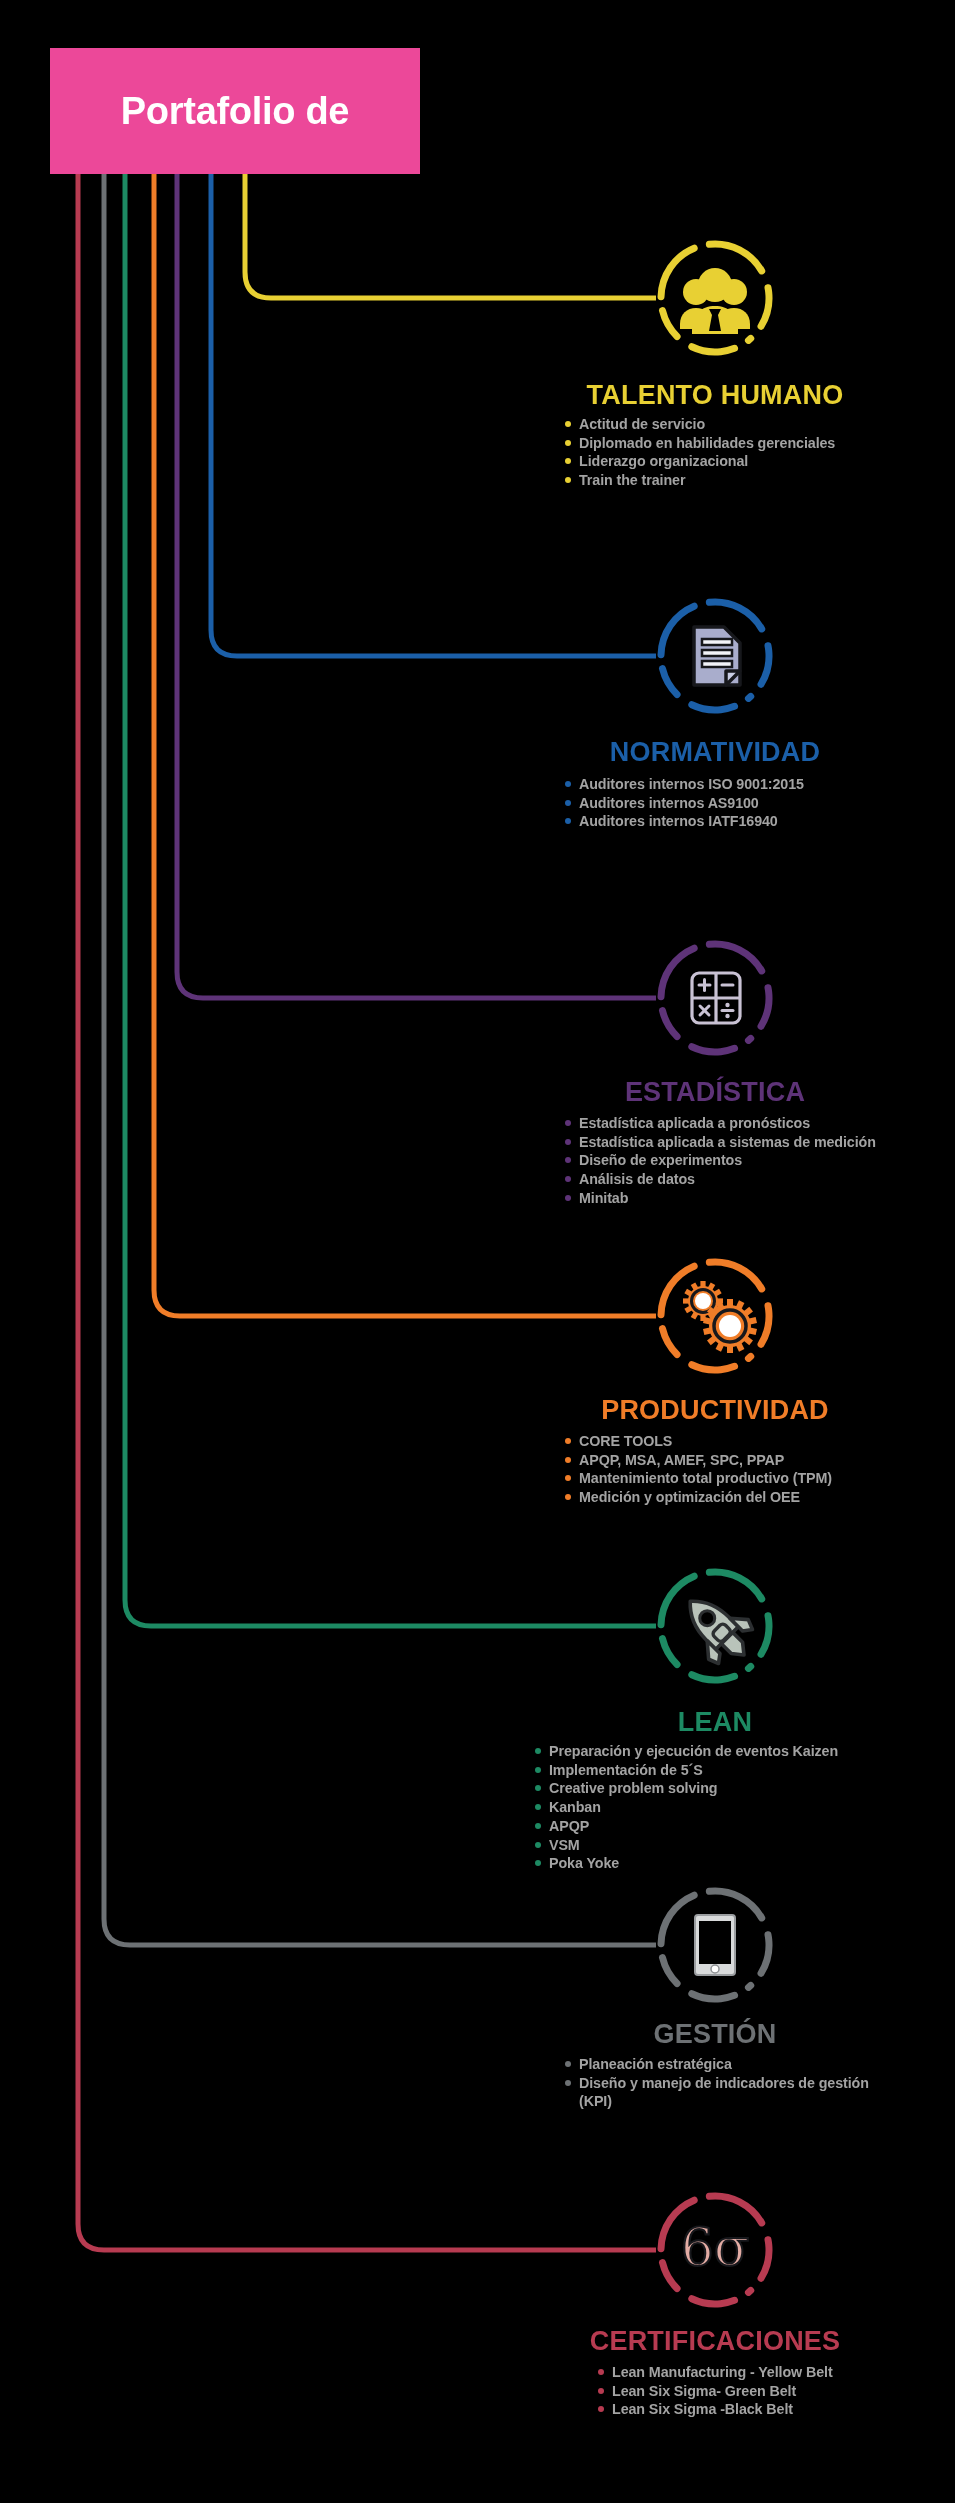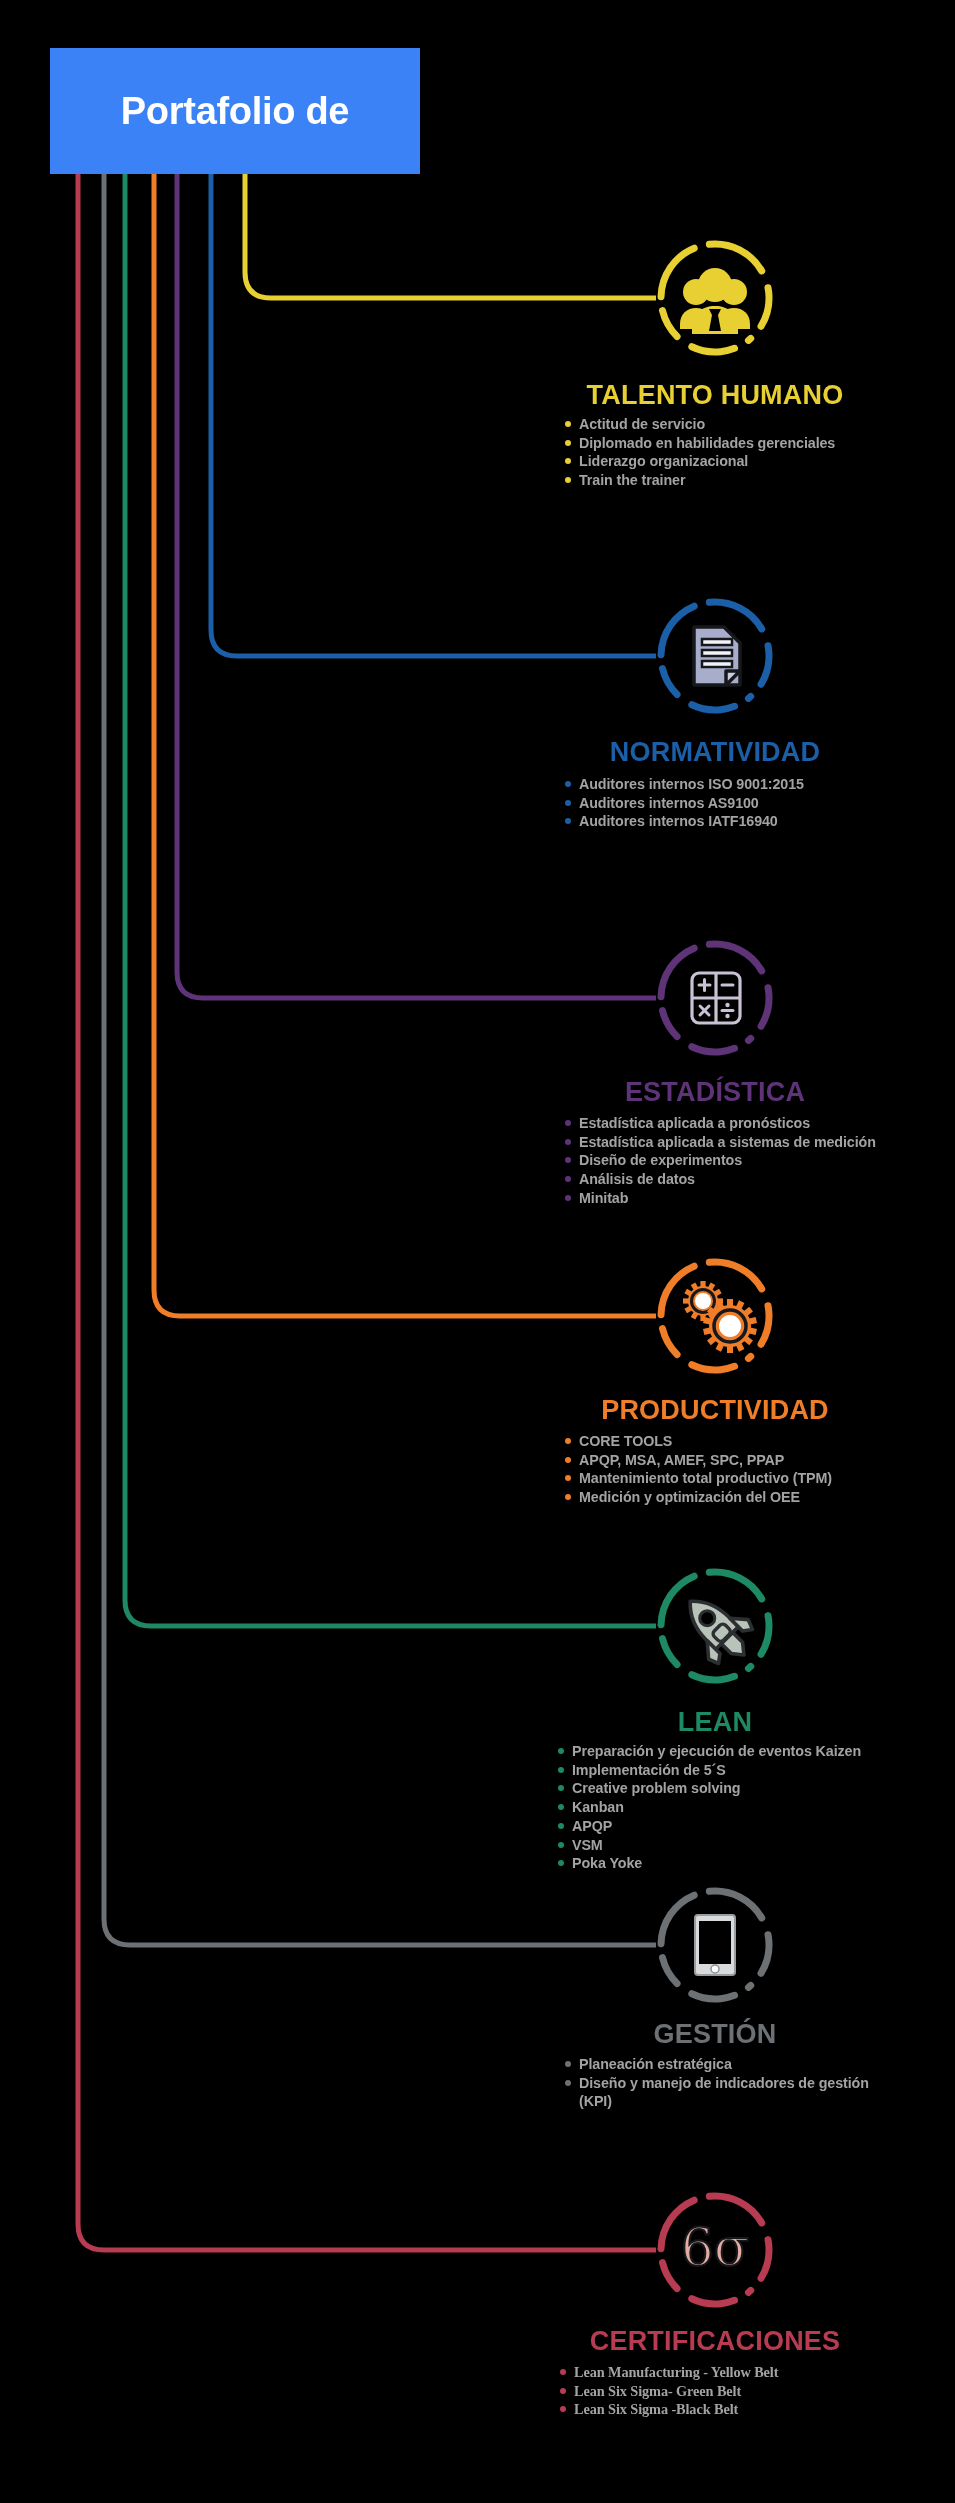--- a/index.html
+++ b/index.html
@@ -19,21 +19,21 @@
     left: 0; top: 0;
     width: 955px; height: 2503px;
     pointer-events: none;
   }
   .title-box {
     position: absolute;
     left: 50px;
     top: 48px;
     width: 370px;
     height: 126px;
-    background: #3b82f6;
+    background: #ec4899;
     display: flex;
     align-items: center;
     justify-content: center;
     z-index: 6;
   }
   .title-box .title-text {
     color: #ffffff;
     font-size: 38px;
     font-weight: bold;
     line-height: 1.16;
@@ -264,21 +264,21 @@
         <path d="M63 28c11 10 16 24 16 38v14H47V66c0-14 5-28 16-38z" fill="#b9c3ba" stroke="#2c2f31" stroke-width="3.6" stroke-linejoin="round"></path>
         <path d="M47 68l-12 14 4 10 8-6z" fill="#b9c3ba" stroke="#2c2f31" stroke-width="3.6" stroke-linejoin="round"></path>
         <path d="M79 68l12 14-4 10-8-6z" fill="#b9c3ba" stroke="#2c2f31" stroke-width="3.6" stroke-linejoin="round"></path>
         <path d="M55 80h16v14l-8 10-8-10z" fill="#b9c3ba" stroke="#2c2f31" stroke-width="3.6" stroke-linejoin="round"></path>
         <circle cx="63" cy="52" r="7.5" fill="#000" stroke="#2c2f31" stroke-width="3"></circle>
         <rect x="55" y="66" width="16" height="13" rx="4" fill="#b9c3ba" stroke="#2c2f31" stroke-width="3.4"></rect>
       </g>
           </svg>
         </div>
         <div class="sec-heading" style="top: 1707px; left: 0px; width: 1430px; text-align: center; color: rgb(29, 138, 99);">LEAN</div>
-        <ul class="bullets" style="left: 558px; top: 1742px; width: 330px; --dot: #1d8a63; color: rgb(123, 127, 130);">
+        <ul class="bullets" style="left: 535px; top: 1742px; width: 330px; --dot: #1d8a63; color: rgb(123, 127, 130);">
           <li>Preparación y ejecución de eventos Kaizen</li>
           <li>Implementación de 5´S</li>
           <li>Creative problem solving</li>
           <li>Kanban</li>
           <li>APQP</li>
           <li>VSM</li>
           <li>Poka Yoke</li>
         </ul>
       </div>
       <div class="section">
@@ -299,20 +299,20 @@
         </ul>
       </div>
       <div class="section">
         <div class="icon-wrap" style="left: 652px; top: 2187px;">
           <svg viewBox="0 0 126 126">
             <circle cx="63" cy="63" r="54" fill="none" stroke="#b73b51" stroke-width="7" stroke-linecap="round" stroke-dasharray="62 18 40 16 3 16 44 18 30 14" transform="rotate(-96 63 63)"></circle>
             <text x="63" y="78" text-anchor="middle" font-family="&quot;DejaVu Serif&quot;, serif" font-size="52" fill="#e3aca4" stroke="#17181c" stroke-width="2.2">6σ</text>
           </svg>
         </div>
         <div class="sec-heading" style="top: 2326px; left: 0px; width: 1430px; text-align: center; color: rgb(183, 59, 81);">CERTIFICACIONES</div>
-        <ul class="bullets" style="left: 560px; top: 2363px; width: 330px; --dot: #b73b51; color: rgb(123, 127, 130); font-family: Liberation Serif, serif;">
+        <ul class="bullets" style="left: 598px; top: 2363px; width: 330px; --dot: #b73b51; color: rgb(123, 127, 130);">
           <li>Lean Manufacturing - Yellow Belt</li>
           <li>Lean Six Sigma- Green Belt</li>
           <li>Lean Six Sigma -Black Belt</li>
         </ul>
       </div>
     </div>
 </div>
 
 </body></html>

